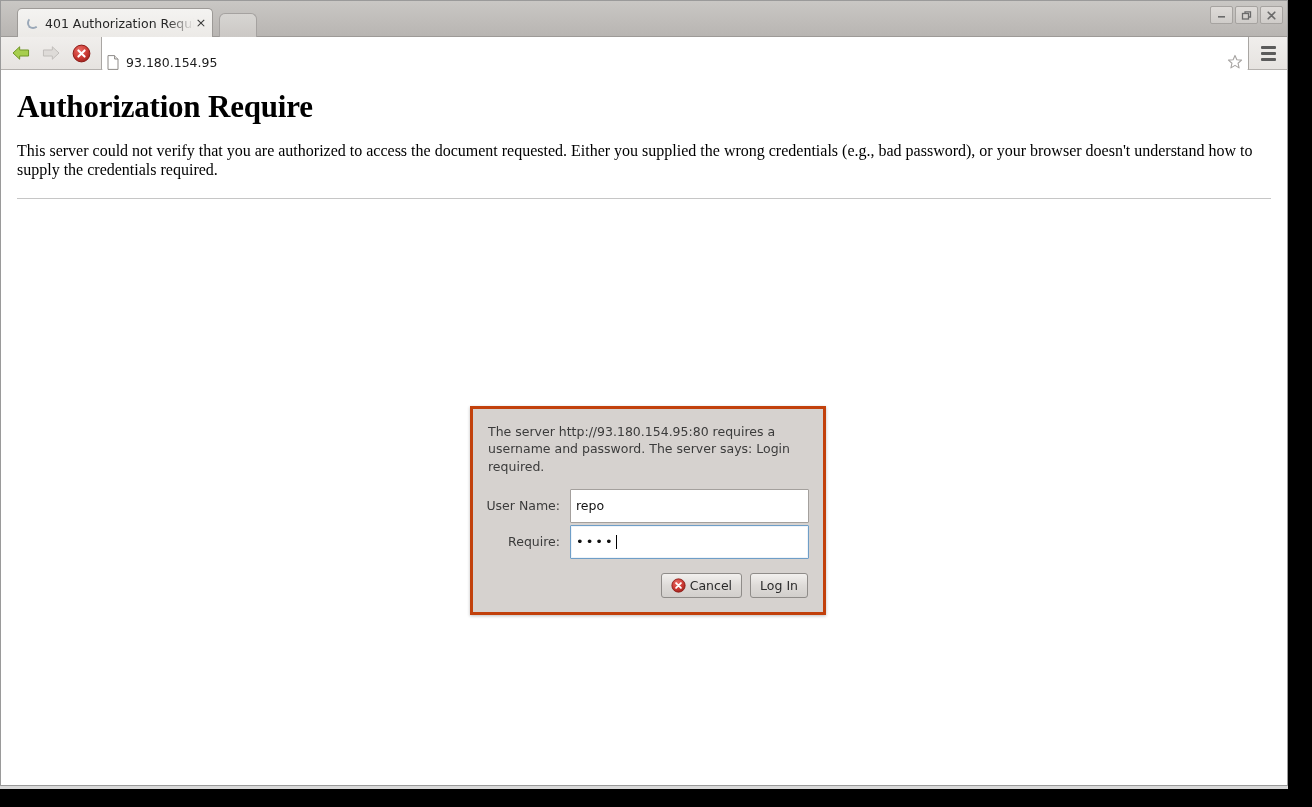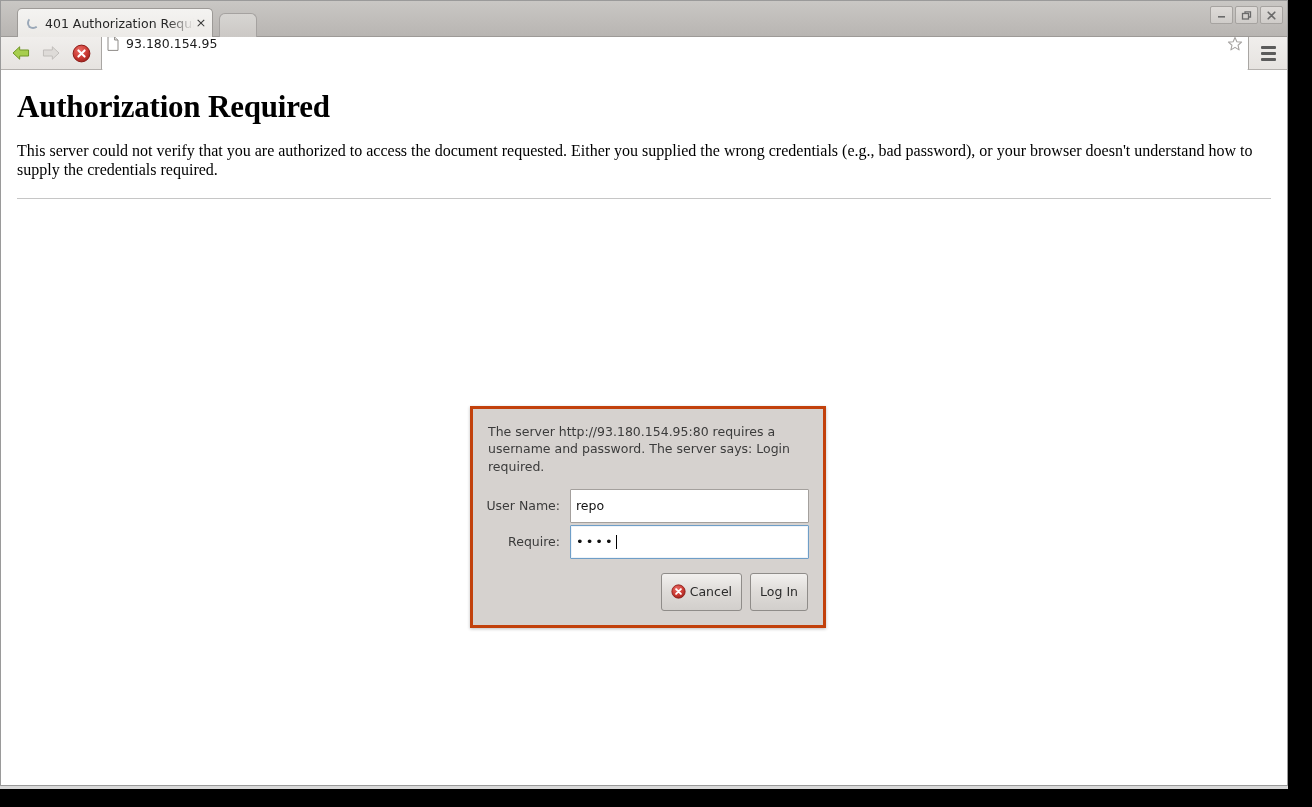--- a/index.html
+++ b/index.html
@@ -147,21 +147,21 @@
     width: 20px;
     height: 16px;
   }
   #url-bar {
     flex: 1 1 auto;
     height: 36px;
     background: #ffffff;
     border: 1px solid #a9a6a3;
     border-radius: 2px;
     display: flex;
-    align-items: flex-start;
+    align-items: flex-end;
     padding: 0 5px;
     box-sizing: border-box;
     margin-left: 2px;
   }
   .page-icon {
     width: 12px;
     height: 15px;
     flex: 0 0 12px;
     margin-right: 7px;
   }
@@ -305,21 +305,21 @@
   }
   #dialog-buttons {
     display: flex;
     justify-content: flex-end;
     align-items: center;
     gap: 8px;
     margin-top: 14px;
     padding-right: 1px;
   }
   .dlg-btn {
-    height: 38px;
+    height: 25px;
     min-width: 52px;
     background: linear-gradient(to bottom, #f2f0ee 0%, #dedbd8 50%, #d2cfcc 100%);
     border: 1px solid #8f8c89;
     border-radius: 3px;
     font-size: 12.5px;
     color: #2b2b2b;
     display: flex;
     align-items: center;
     justify-content: center;
     gap: 4px;
@@ -421,21 +421,21 @@
     <div id="menu-button">
       <i></i>
       <i></i>
       <i></i>
     </div>
   </div>
 
   <div id="content-area">
 
     <div id="page-body">
-      <h1 id="page-title">Authorization Required</h1>
+      <h1 id="page-title">Authorization Require</h1>
       <p id="page-paragraph">This server could not verify that you are authorized to access the document requested. Either you supplied the wrong credentials (e.g., bad password), or your browser doesn't understand how to supply the credentials required.</p>
       <hr id="page-hr">
     </div>
 
     <div id="auth-dialog">
 
       <p id="dialog-message">The server http://93.180.154.95:80 requires a username and password. The server says: Login required.</p>
 
       <div class="field-row">
         <span class="field-label">User Name:</span>

